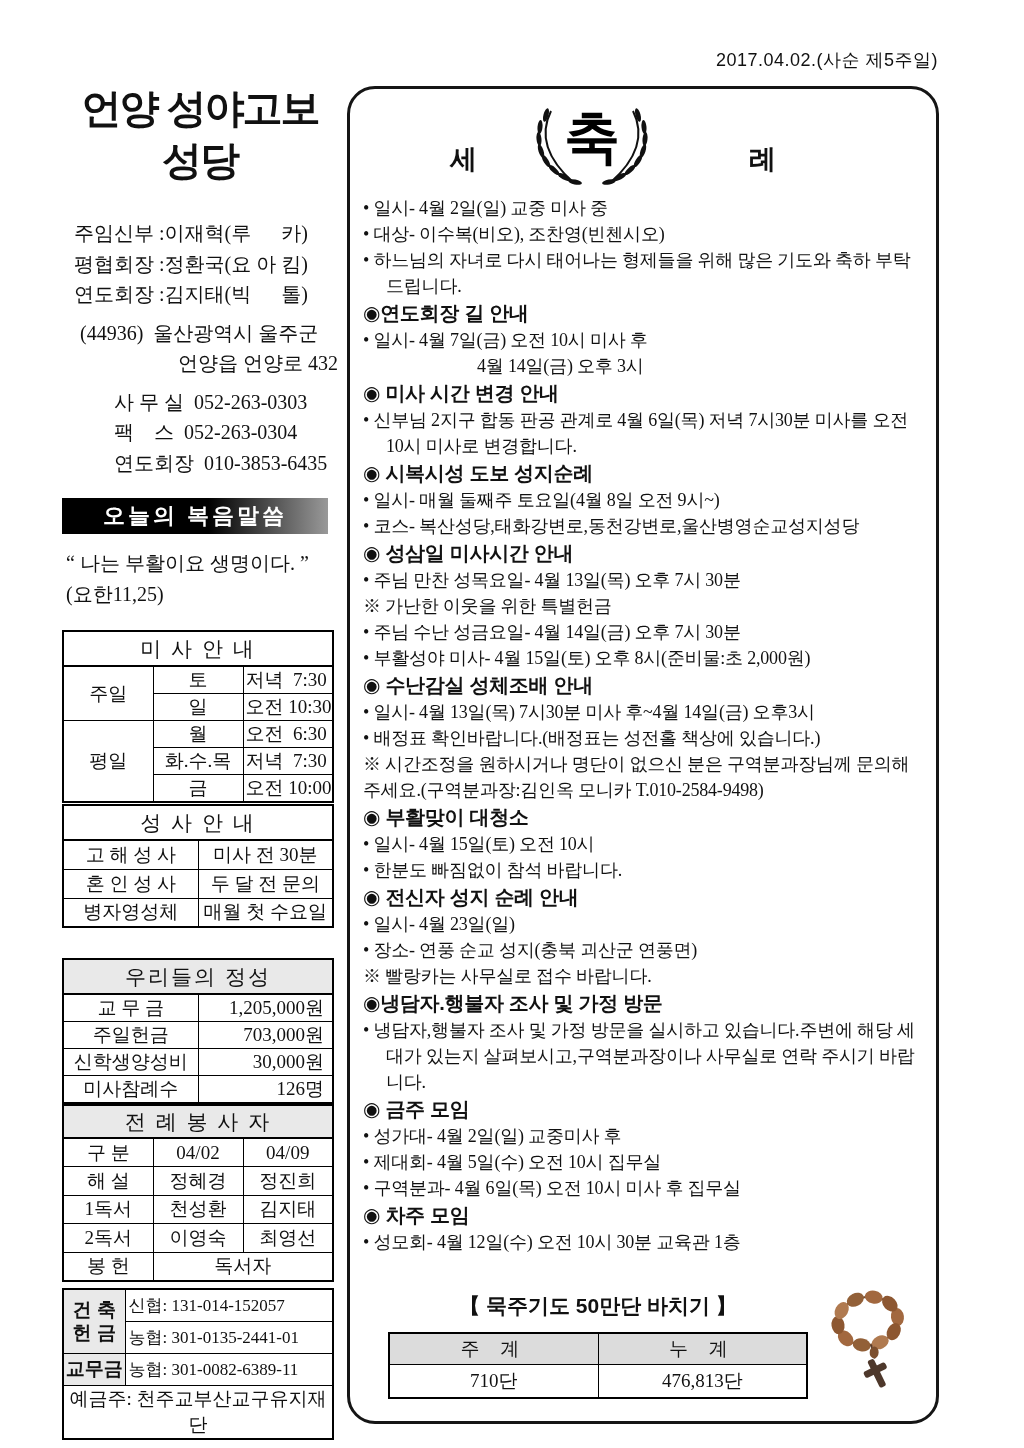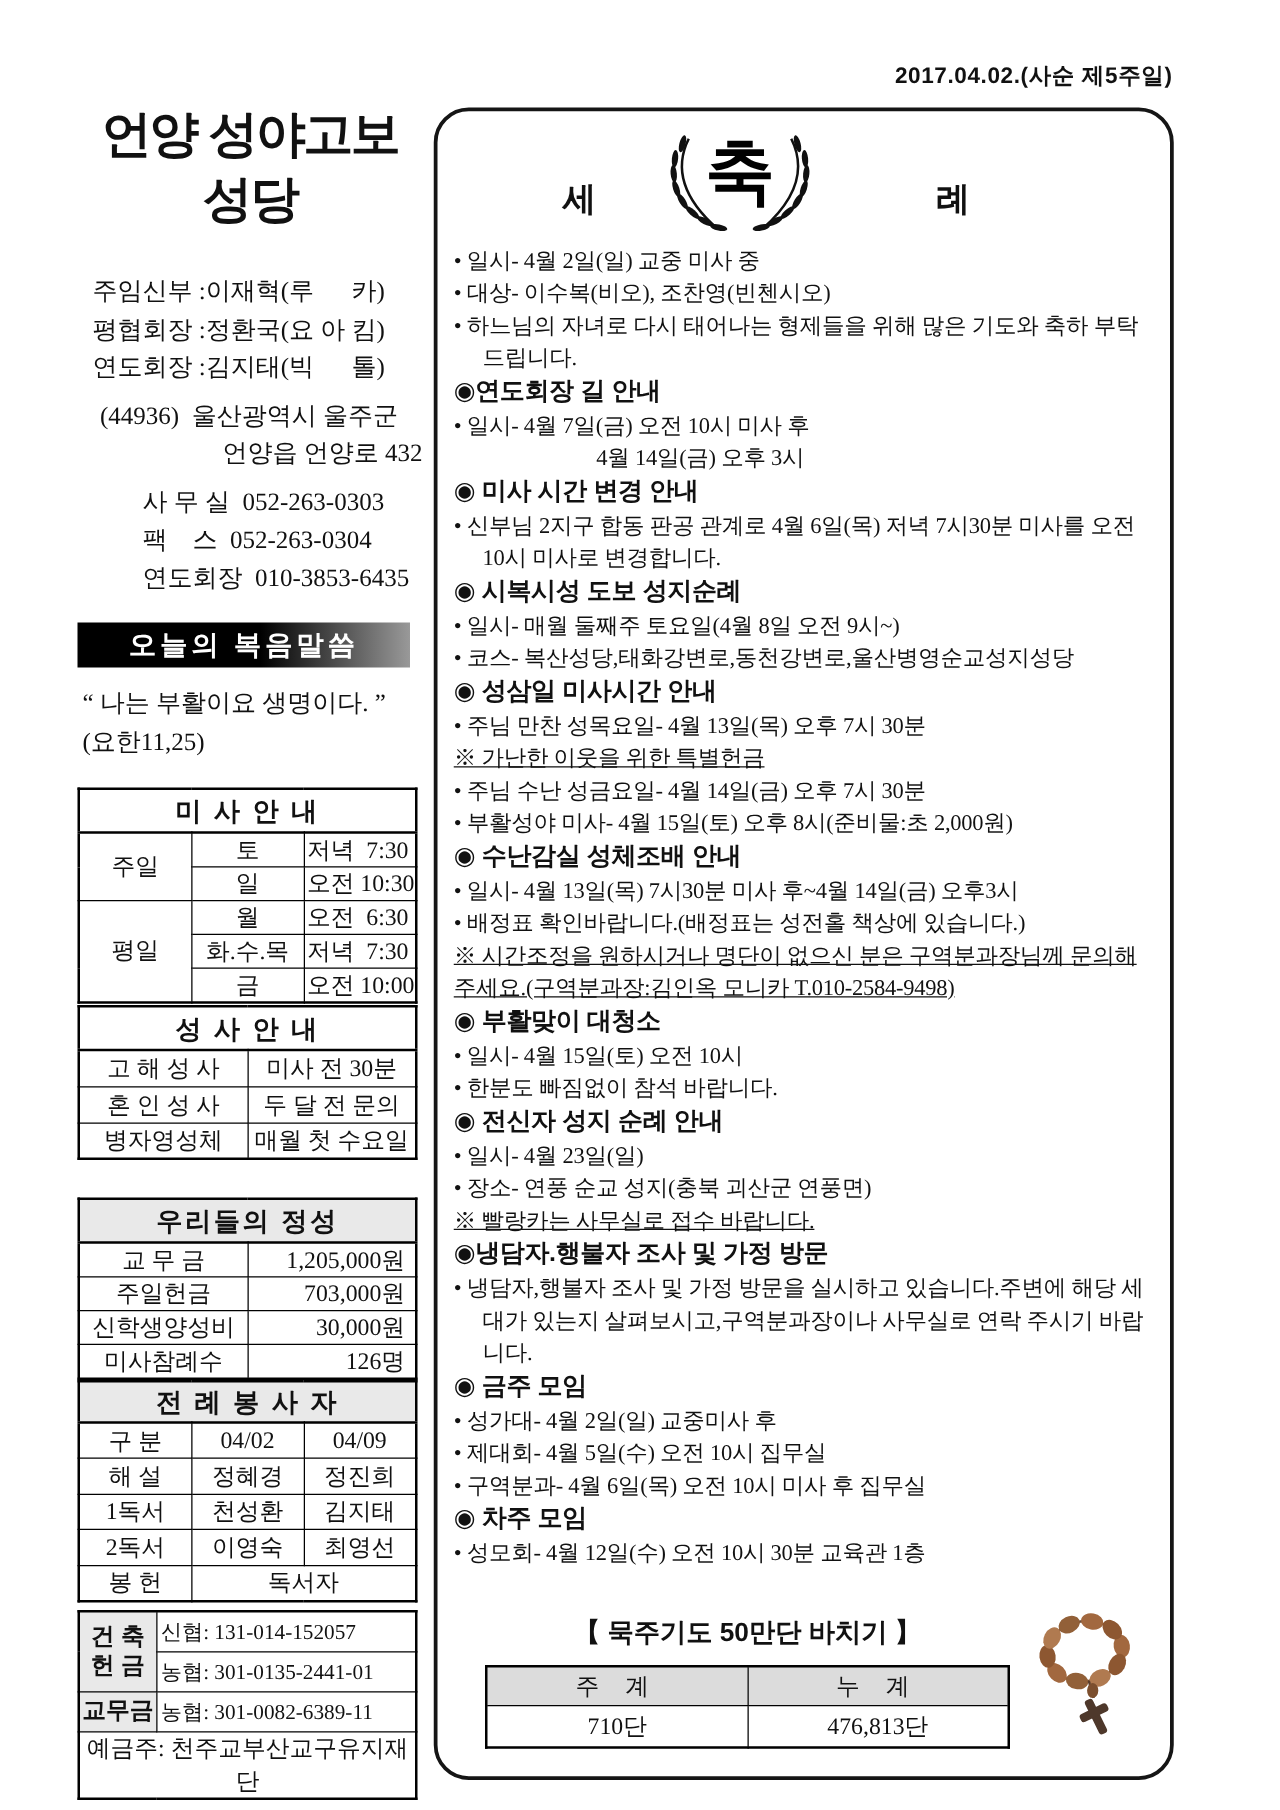--- a/index.html
+++ b/index.html
@@ -7,21 +7,21 @@
   .page {
     position:relative; width:1024px; height:1448px; background:#ffffff;
     font-family:"Liberation Serif","DejaVu Serif",serif; color:#111;
     overflow:hidden;
   }
 
   
   .date-line {
     position:absolute; top:48px; right:86px;
     font-family:"Liberation Sans","DejaVu Sans",sans-serif;
-    font-weight:bold; font-size:18px; letter-spacing:0.5px;
+    font-weight:normal; font-size:18px; letter-spacing:0.5px;
   }
 
   
   .parish-title {
     position:absolute; left:52px; top:82px; width:296px;
     text-align:center; font-family:"Liberation Sans","DejaVu Sans",sans-serif;
     font-weight:900; font-size:40px; line-height:52px; letter-spacing:-2px;
   }
   .contacts { position:absolute; left:74px; top:218px; width:276px; }
   .contact-line { font-size:20px; line-height:30.5px; white-space:pre; }
@@ -40,21 +40,21 @@
   .gospel-quote { position:absolute; left:66px; top:548px; width:270px;
     font-size:20px; line-height:31px; }
 
   table { border-collapse:collapse; }
   .ltable {
     position:absolute; left:62px; width:272px;
     border:2px solid #000; font-size:19px; table-layout:fixed;
   }
   .ltable th {
     font-family:"Liberation Sans","DejaVu Sans",sans-serif;
-    font-weight:bold; font-size:21px; letter-spacing:2px;
+    font-weight:normal; font-size:21px; letter-spacing:2px;
     border:1px solid #000; border-bottom:2px solid #000; height:35px;
     background:#fff;
   }
   .ltable th.gray { background:#e9e9e9; }
   .ltable td { border:1px solid #000; text-align:center; height:28px; padding:0 2px; }
   .t-mass  { top:630px; }
   .t-mass td { height:26px; }
   .t-mass .vlabel { width:32px; word-break:break-all; line-height:1.15; font-size:19px; }
   .t-mass .day { width:98px; }
   .t-mass .time { text-align:right; padding-right:20px; white-space:pre; }
@@ -91,21 +91,21 @@
     font-family:"Liberation Sans","DejaVu Sans",sans-serif;
     font-weight:bold; font-size:27px; margin-top:28px;
   }
   .baptism-side.l { margin-right:50px; }
   .baptism-side.r { margin-left:92px; }
   .bulletin-content { padding:4px 13px 0 13px; }
   .bulletin-line {
     font-size:18px; line-height:26px; padding-left:23px; text-indent:-23px;
     letter-spacing:-0.2px;
   }
-  .bulletin-line.flush { padding-left:0; text-indent:0;text-decoration:underline; }
+  .bulletin-line.flush { padding-left:0; text-indent:0; }
   .bulletin-line.deep  { padding-left:114px; text-indent:0; }
   .sec-heading {
     font-family:"Liberation Sans","DejaVu Sans",sans-serif;
     font-weight:bold; font-size:20px; line-height:26px; padding:1px 0;
     letter-spacing:-0.3px;
   }
   .rosary-block { position:absolute; left:0; bottom:22px; width:100%; }
   .rosary-title {
     width:420px; margin-left:38px; text-align:center;
     font-family:"Liberation Sans","DejaVu Sans",sans-serif;

